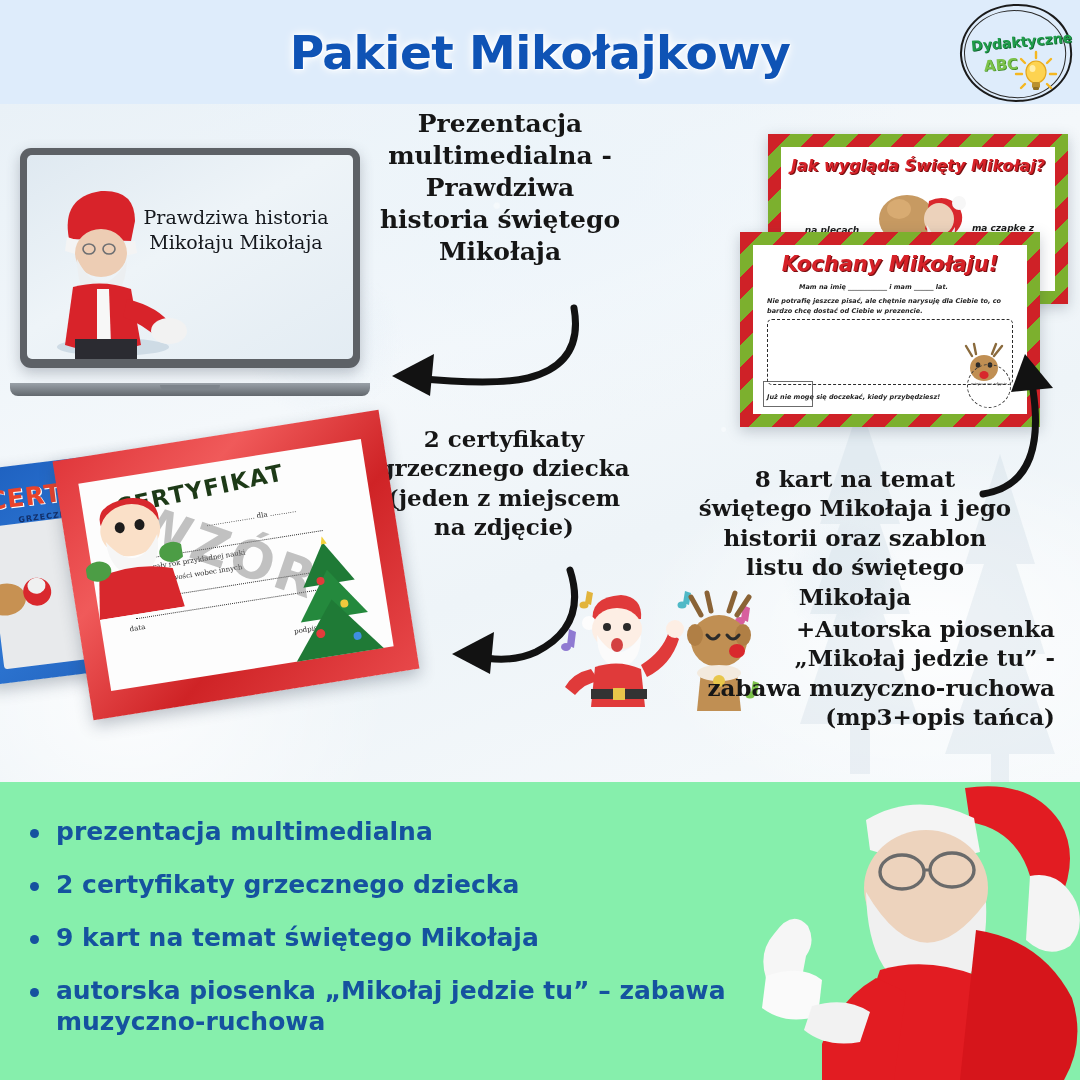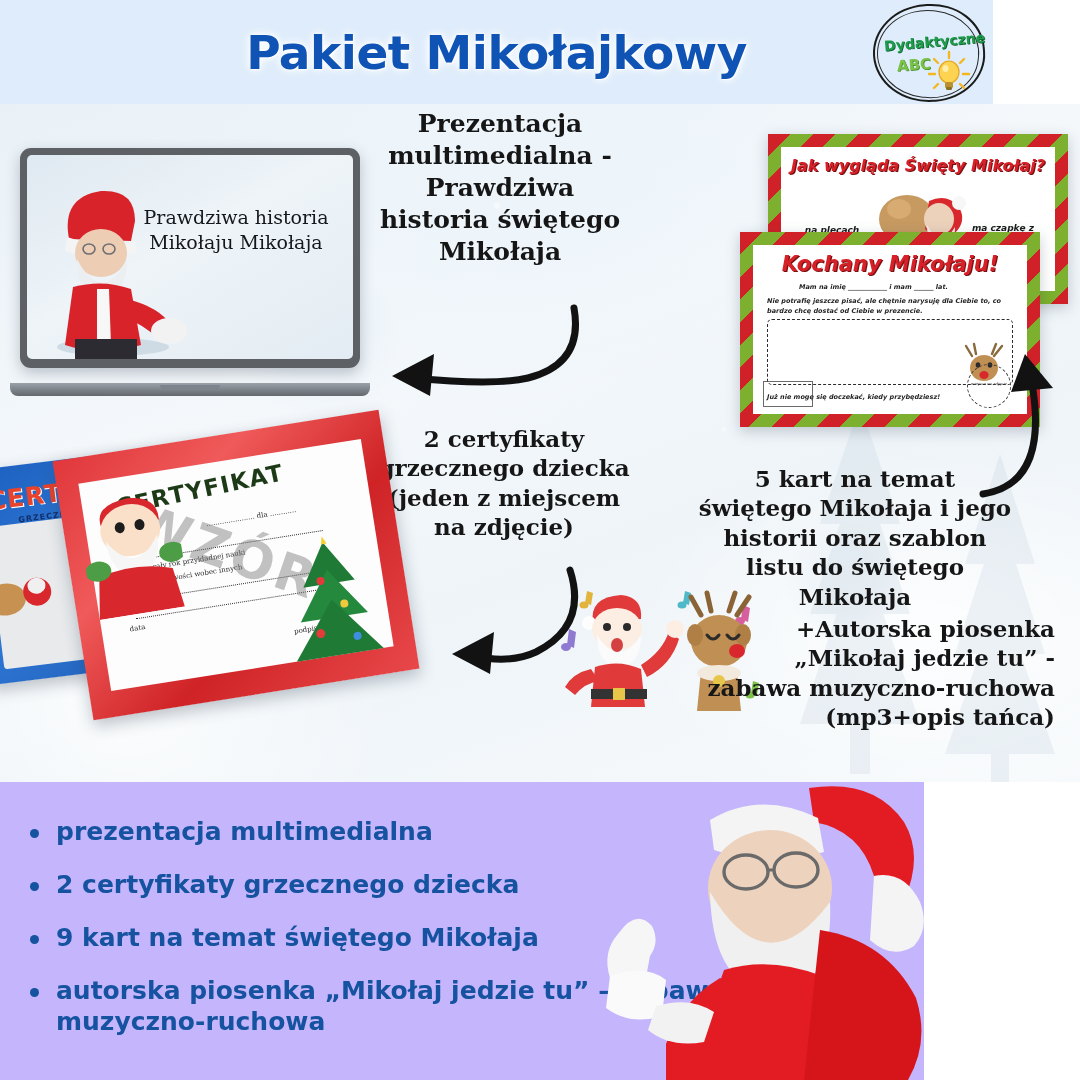--- a/index.html
+++ b/index.html
@@ -7,21 +7,21 @@
   body {
     font-family:"Liberation Sans", sans-serif;
     background:#ffffff;
     overflow:hidden;
     position:relative;
   }
   #page { position:relative; width:1080px; height:1080px; overflow:hidden; }
 
   
   .header {
-    position:absolute; left:0; top:0; width:993px; height:104px;
+    position:absolute; left:0; top:0; width:1080px; height:104px;
     background:#deecfb;
     display:flex; align-items:center; justify-content:center;
   }
   .header-title {
     font-family:"DejaVu Sans", sans-serif;
     font-weight:bold; font-size:47px; letter-spacing:-0.5px;
     color:#0f53b5;
     text-shadow:0 0 7px #ffffff, 0 0 12px #ffffff, 1px 1px 0 #ffffff;
     white-space:nowrap;
   }
@@ -208,22 +208,22 @@
   .cert-santa { position:absolute; left:-6px; top:18px; width:98px; height:120px; }
 
   
   .arrow { position:absolute; }
 
   
   .duo { position:absolute; left:555px; top:485px; width:210px; height:125px; }
 
   
   .bottom {
-    position:absolute; left:0; top:782px; width:924px; height:298px;
-    background:#c4b5fd;
+    position:absolute; left:0; top:782px; width:1080px; height:298px;
+    background:#86efac;
   }
   .bullets { position:absolute; left:22px; top:34px; width:720px; }
   .bullet {
     display:flex; align-items:flex-start; margin-bottom:22px;
     font-family:"DejaVu Sans", sans-serif; font-weight:bold;
     font-size:25px; color:#15529f; line-height:1.24;
   }
   .bullet-dot {
     flex:0 0 auto; width:9px; height:9px; background:#15529f;
     border-radius:50%; margin:13px 17px 0 8px;
@@ -352,21 +352,21 @@
       </div>
     </div>
 
     <svg class="arrow" style="left:955px; top:240px; width:125px; height:155px;" viewBox="0 0 125 155">
       <path d="M28 150 Q92 140 78 46" stroke="#121212" stroke-width="7" fill="none" stroke-linecap="round"></path>
       <polygon points="70,10 98,44 56,48" fill="#121212"></polygon>
     </svg>
 
     <div class="scene-text" style="left:378px; top:320px; width:252px; font-size:23px;">2 certyfikaty grzecznego dziecka (jeden z miejscem na zdjęcie)</div>
 
-    <div class="scene-text" style="left:695px; top:360px; width:320px; font-size:23px;">5 kart na temat świętego Mikołaja i jego historii oraz szablon listu do świętego Mikołaja</div>
+    <div class="scene-text" style="left:695px; top:360px; width:320px; font-size:23px;">8 kart na temat świętego Mikołaja i jego historii oraz szablon listu do świętego Mikołaja</div>
 
     <div class="certs">
       <div class="cert cert-blue">
         <div class="cert-blue-title">CERTYFIKAT</div>
         <div class="cert-blue-sub">GRZECZNEGO DZIECKA</div>
         <div class="cert-blue-inner"></div>
         <svg style="position:absolute; left:-4px; top:88px; width:80px; height:70px;" viewBox="0 0 80 70">
           <ellipse cx="30" cy="44" rx="20" ry="16" fill="#c79152"></ellipse>
           <path d="M16 30 L8 16 M24 28 L22 12" stroke="#7d5f33" stroke-width="3" stroke-linecap="round"></path>
           <ellipse cx="62" cy="40" rx="14" ry="14" fill="#d9282d"></ellipse>

